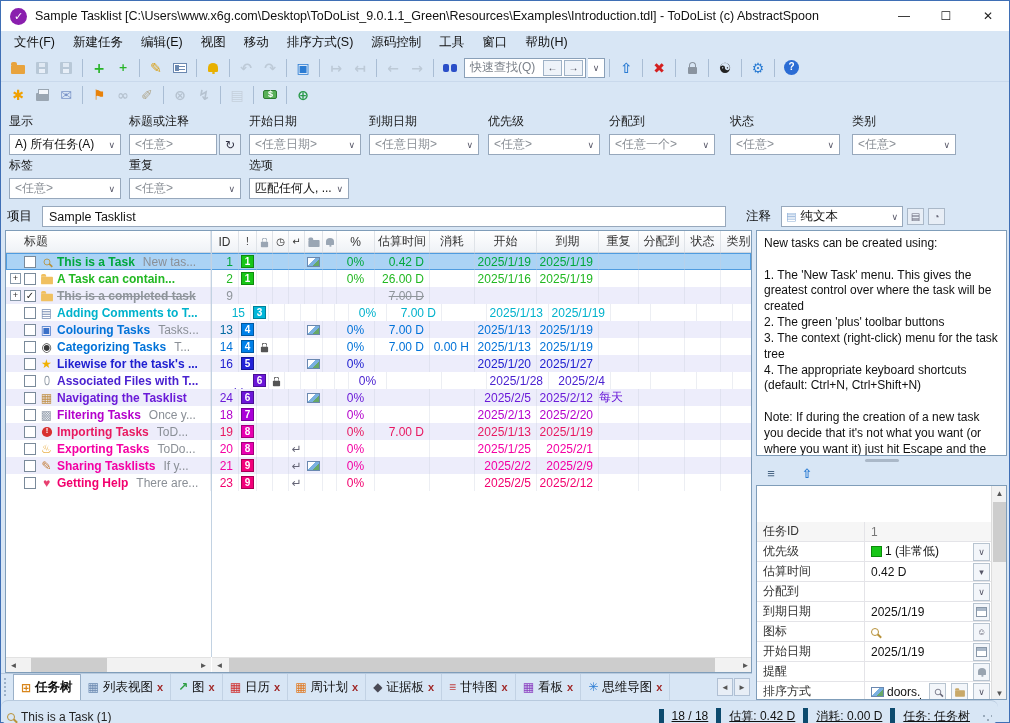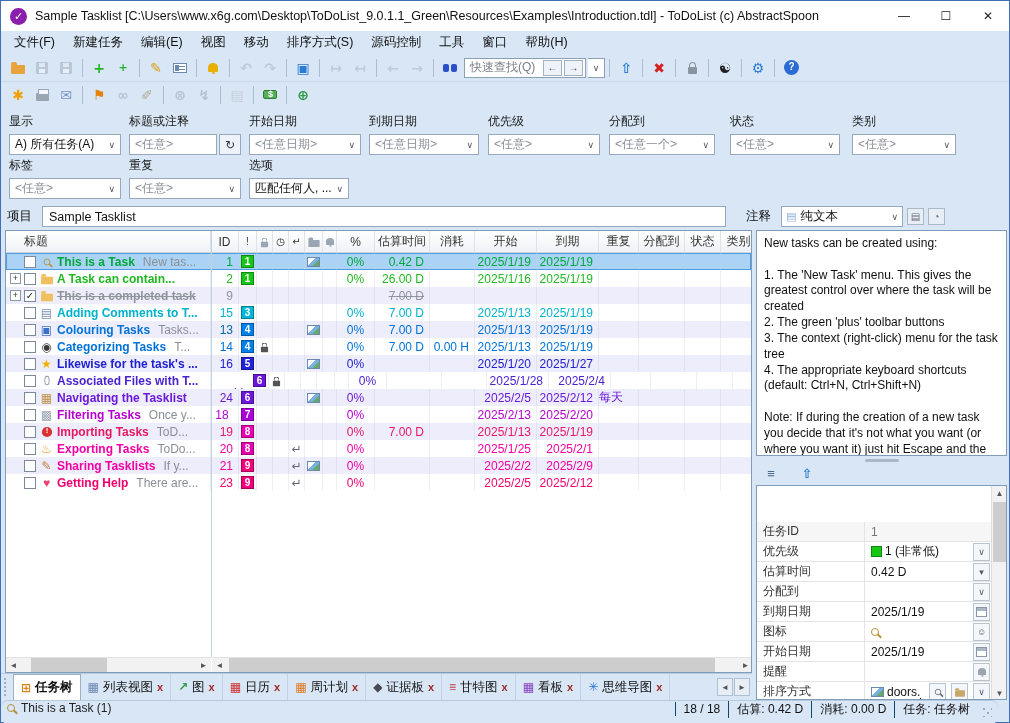--- a/index.html
+++ b/index.html
@@ -146,24 +146,24 @@
   .tab-grip { width:5px; margin:4px 4px 4px 0; border-left:2px dotted #9ab0c8; }
   .tab { display:flex; align-items:center; gap:4px; padding:0 7px; font-size:12.5px; border-right:1px solid #c2d2e4; white-space:nowrap; }
   .tab.active { background:#fff; font-weight:bold; border:1px solid #9ab0c8; border-bottom:none; }
   .tab-icon { font-size:12px; font-weight:bold; }
   .tab-close { color:#a02828; font-size:11px; font-weight:bold; }
   .tab-scroll { margin-left:auto; display:flex; align-items:center; gap:1px; padding-right:2px; }
   .tab-scroll .sb-btn { border:1px solid #b0c0d4; background:#e8eef6; width:16px; height:18px; }
 
   
   .statusbar { position:absolute; left:0; top:699px; width:997px; height:24px; background:#d8e6f5; border-top:1px solid #b8cade;
-    display:flex; align-items:flex-start; padding:0 6px; font-size:12px;border-radius:7px; }
+    display:flex; align-items:flex-end; padding:0 6px; font-size:12px;border-radius:7px; }
   .sb-left { display:flex; align-items:center; gap:6px; color:#222; }
   .sb-right { margin-left:auto; display:flex; align-items:center; height:16px; }
-  .sb-field { padding:0 8px; border-left:1px solid #0c4a6e; white-space:nowrap; }
+  .sb-field { padding:0 8px; border-left:5px solid #0c4a6e; white-space:nowrap;text-decoration:underline; }
   .sb-grip { width:10px; height:10px; margin-left:4px;
     background:radial-gradient(circle at 2px 2px,#9ab 1px,transparent 1.3px),
                radial-gradient(circle at 6px 6px,#9ab 1px,transparent 1.3px);
     background-size:8px 8px; align-self:flex-end; }
 </style>
 </head>
 <body>
 
 <div id="window">
 
@@ -558,21 +558,21 @@
           <div class="td " style="width: 36px;"></div>
           <div class="td " style="width: 36px;"></div>
         </div>
         <div class="tr">
           <div class="td titlecell" style="width: 205px;">
             <span class="exp-spacer"></span>
             <span class="cbx"></span>
             <span class="ticon" style="color: rgb(122, 143, 181);">▤</span>
             <span class="t-title" style="color: rgb(0, 178, 204);">Adding Comments to T...</span>
           </div>
-          <div class="td num" style="width: 28px;">
+          <div class="td num" style="width: 40px;">
             <span style="color: rgb(0, 178, 204);">15</span>
           </div>
           <div class="td ctr" style="width: 18px;">
             <span class="prio" style="background: rgb(0, 182, 217);">3</span>
           </div>
           <div class="td ctr" style="width: 16px;"></div>
           <div class="td ctr" style="width: 16px;"></div>
           <div class="td ctr" style="width: 16px;"></div>
           <div class="td ctr" style="width: 18px;"></div>
           <div class="td " style="width: 14px;"></div>
@@ -787,21 +787,21 @@
           <div class="td " style="width: 36px;"></div>
         </div>
         <div class="tr">
           <div class="td titlecell" style="width: 205px;">
             <span class="exp-spacer"></span>
             <span class="cbx"></span>
             <span class="ticon" style="color: rgb(152, 162, 176);">▩</span>
             <span class="t-title" style="color: rgb(180, 0, 204);">Filtering Tasks</span>
             <span class="t-sub">Once y...</span>
           </div>
-          <div class="td num" style="width: 28px; justify-content: center;">
+          <div class="td num" style="width: 28px;">
             <span style="color: rgb(180, 0, 204);">18</span>
           </div>
           <div class="td ctr" style="width: 18px;">
             <span class="prio" style="background: rgb(170, 0, 216);">7</span>
           </div>
           <div class="td ctr" style="width: 16px;"></div>
           <div class="td ctr" style="width: 16px;"></div>
           <div class="td ctr" style="width: 16px;"></div>
           <div class="td ctr" style="width: 18px;"></div>
           <div class="td " style="width: 14px;"></div>

